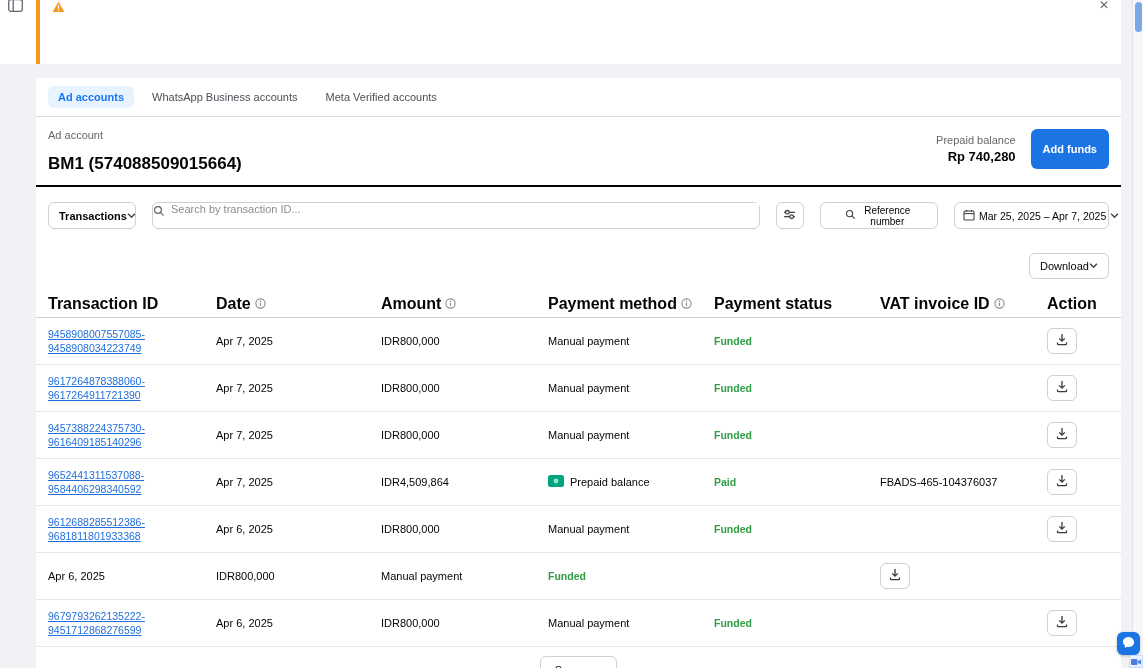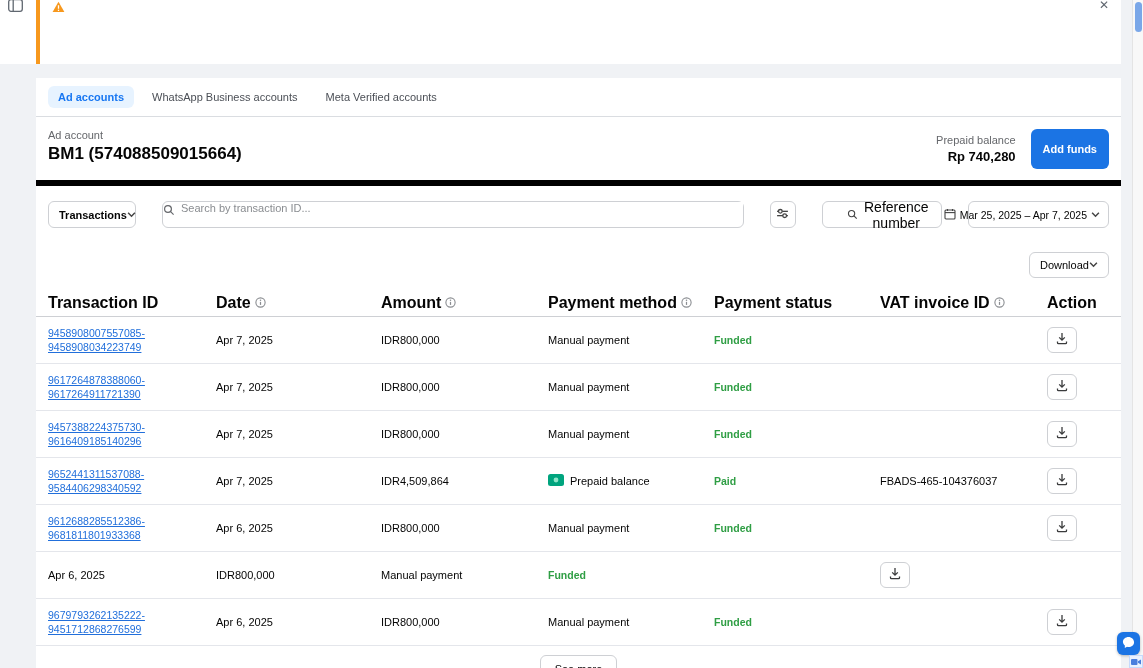--- a/index.html
+++ b/index.html
@@ -32,43 +32,43 @@
 
   
   .tabs { display:flex; gap:8px; padding:8px 12px; border-bottom:1px solid #dadde1; }
   .tab { font-size:11px; color:#4b4f56; padding:5px 10px; border-radius:6px; cursor:pointer; white-space:nowrap; }
   .tab.active { background:#e7f3ff; color:#1877f2; font-weight:700; }
 
   
   .account-header { display:flex; justify-content:space-between; align-items:flex-start;
                     padding:12px 12px 11px; }
   .account-label { font-size:11px; color:#65676b; }
-  .account-name  { font-size:17px; font-weight:700; color:#050505; margin-top:3px; }
+  .account-name  { font-size:17px; font-weight:700; color:#050505; margin-top:13px; }
   .account-right { display:flex; align-items:center; gap:15px; }
   .balance { text-align:right; }
   .balance-label { font-size:11px; color:#65676b; }
   .balance-value { font-size:13px; font-weight:700; color:#050505; margin-top:3px; }
   .add-funds { height:40px; padding:0 12px; }
 
   
-  .toolbar { display:flex; gap:26px; align-items:center; padding:15px 12px 9px;
-             border-top:6px solid #000000; }
+  .toolbar { display:flex; gap:16px; align-items:center; padding:15px 12px 9px;
+             border-top:2px solid #000000; }
   .select-btn, .outline-btn, .icon-btn {
       height:27px; background:#fff; border:1px solid #ced0d4; border-radius:6px;
       font-family:"Liberation Sans", sans-serif; font-size:11px; color:#050505;
       display:flex; align-items:center; cursor:pointer; }
   .select-btn { width:88px; justify-content:space-between; padding:0 10px; font-weight:600; }
   .search-box { width:622px; height:27px; border:1px solid #ced0d4; border-radius:6px;
                 display:flex; align-items:flex-start; padding:0 0; gap:6px; background:#fff; }
   .search-box input { border:none; outline:none; flex:1; font-size:11px; color:#050505;
                       font-family:"Liberation Sans", sans-serif; }
   .search-box input::placeholder { color:#8a8d91; }
   .icon-btn { width:28px; justify-content:center; }
-  .ref-btn  { width:120px; gap:6px; padding:0 24px; font-size:14px; }
-  .date-btn { width:141px; justify-content:flex-end; padding:0 8px; font-size:10.5px; gap:4px; }
+  .ref-btn  { width:120px; gap:6px; padding:0 24px; font-size:10px; }
+  .date-btn { width:155px; justify-content:flex-start; padding:0 8px; font-size:10.5px; gap:4px; }
   .date-btn .dtxt { white-space:nowrap; }
 
   
   .download-row { display:flex; justify-content:flex-end; padding:15px 12px 12px; }
   .download-btn { width:80px; justify-content:space-between; padding:0 10px; height:26px; }
 
   
   .grid-row { display:grid; grid-template-columns:168px 165px 167px 166px 166px 167px 1fr;
               padding:0 12px; align-items:center; }
   .thead { height:27px; border-bottom:1px solid #ced0d4; }

